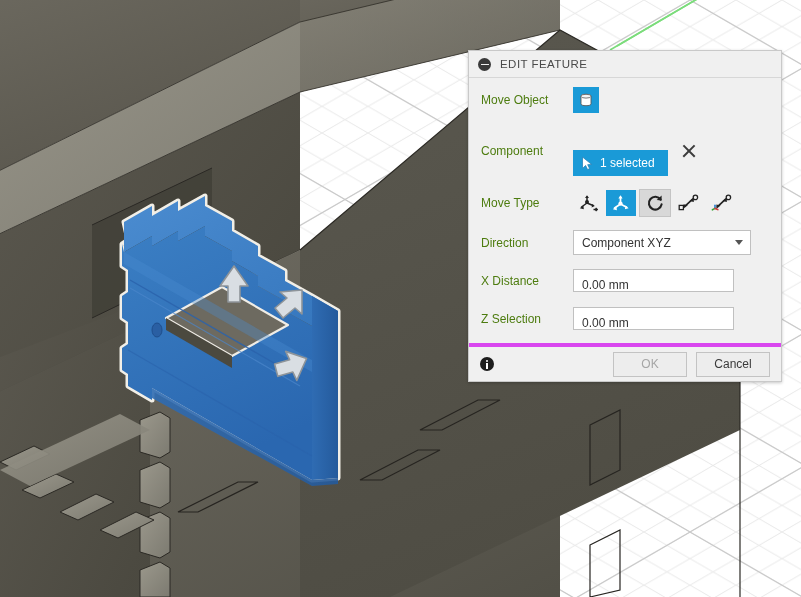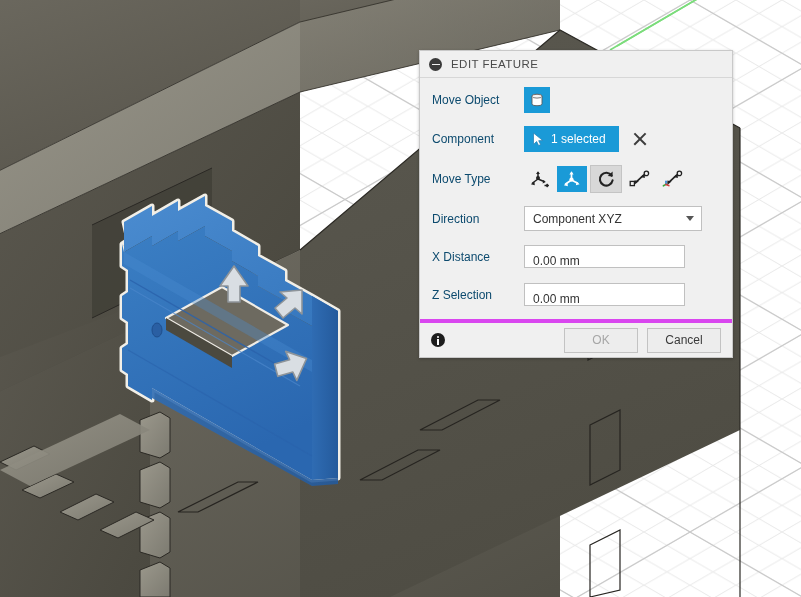--- a/index.html
+++ b/index.html
@@ -11,21 +11,21 @@
     -webkit-font-smoothing:antialiased;
   }
   #stage{position:absolute;inset:0;width:801px;height:597px;overflow:hidden;}
 
   
   #viewport{position:absolute;inset:0;}
   #viewport svg{display:block;}
 
   
   .dialog{
-    position:absolute;left:419px;top:50px;width:312px;
+    position:absolute;left:468px;top:50px;width:312px;
     background:#f0f0f0;
     border:1px solid #c9c9c9;
     box-shadow:0 1px 3px rgba(0,0,0,.22);
     font-size:12px;color:#3a3a3a;
     z-index:40;
   }
   .dlg-title{
     height:26px;display:flex;align-items:center;gap:9px;
     padding:0 9px;
     background:#f0f0f0;
@@ -44,35 +44,35 @@
   .dlg-body{padding:9px 0 2px 0;}
 
   .row{
     display:flex;align-items:center;
     min-height:25px;margin-bottom:13px;
     padding:0 12px;
   }
   .row:last-child{margin-bottom:10px;}
   .lbl{
     width:92px;flex:0 0 92px;
-    font-size:12px;color:#0c4a6e;
+    font-size:12px;color:#4d7c0f;
   }
   .ctrl{flex:1;display:flex;align-items:center;}
 
   
   .btn-body{
     width:26px;height:26px;background:#1a9ad7;
     display:flex;align-items:center;justify-content:center;
     cursor:default;
   }
   
   .btn-sel{
     height:26px;background:#1a9ad7;color:#fff;
     display:inline-flex;align-items:center;gap:6px;
-    padding:0 13px 0 8px;font-size:12px;cursor:default;
+    padding:0 13px 0 8px;font-size:12px;cursor:default;margin-top:24px;
   }
   .sel-x{
     margin-left:14px;width:14px;height:14px;position:relative;cursor:default;display:inline-block;
   }
   .sel-x::before,.sel-x::after{
     content:"";position:absolute;left:-1px;top:6px;width:16px;height:2.2px;background:#3c3c3c;
   }
   .sel-x::before{transform:rotate(45deg);}
   .sel-x::after{transform:rotate(-45deg);}
 

